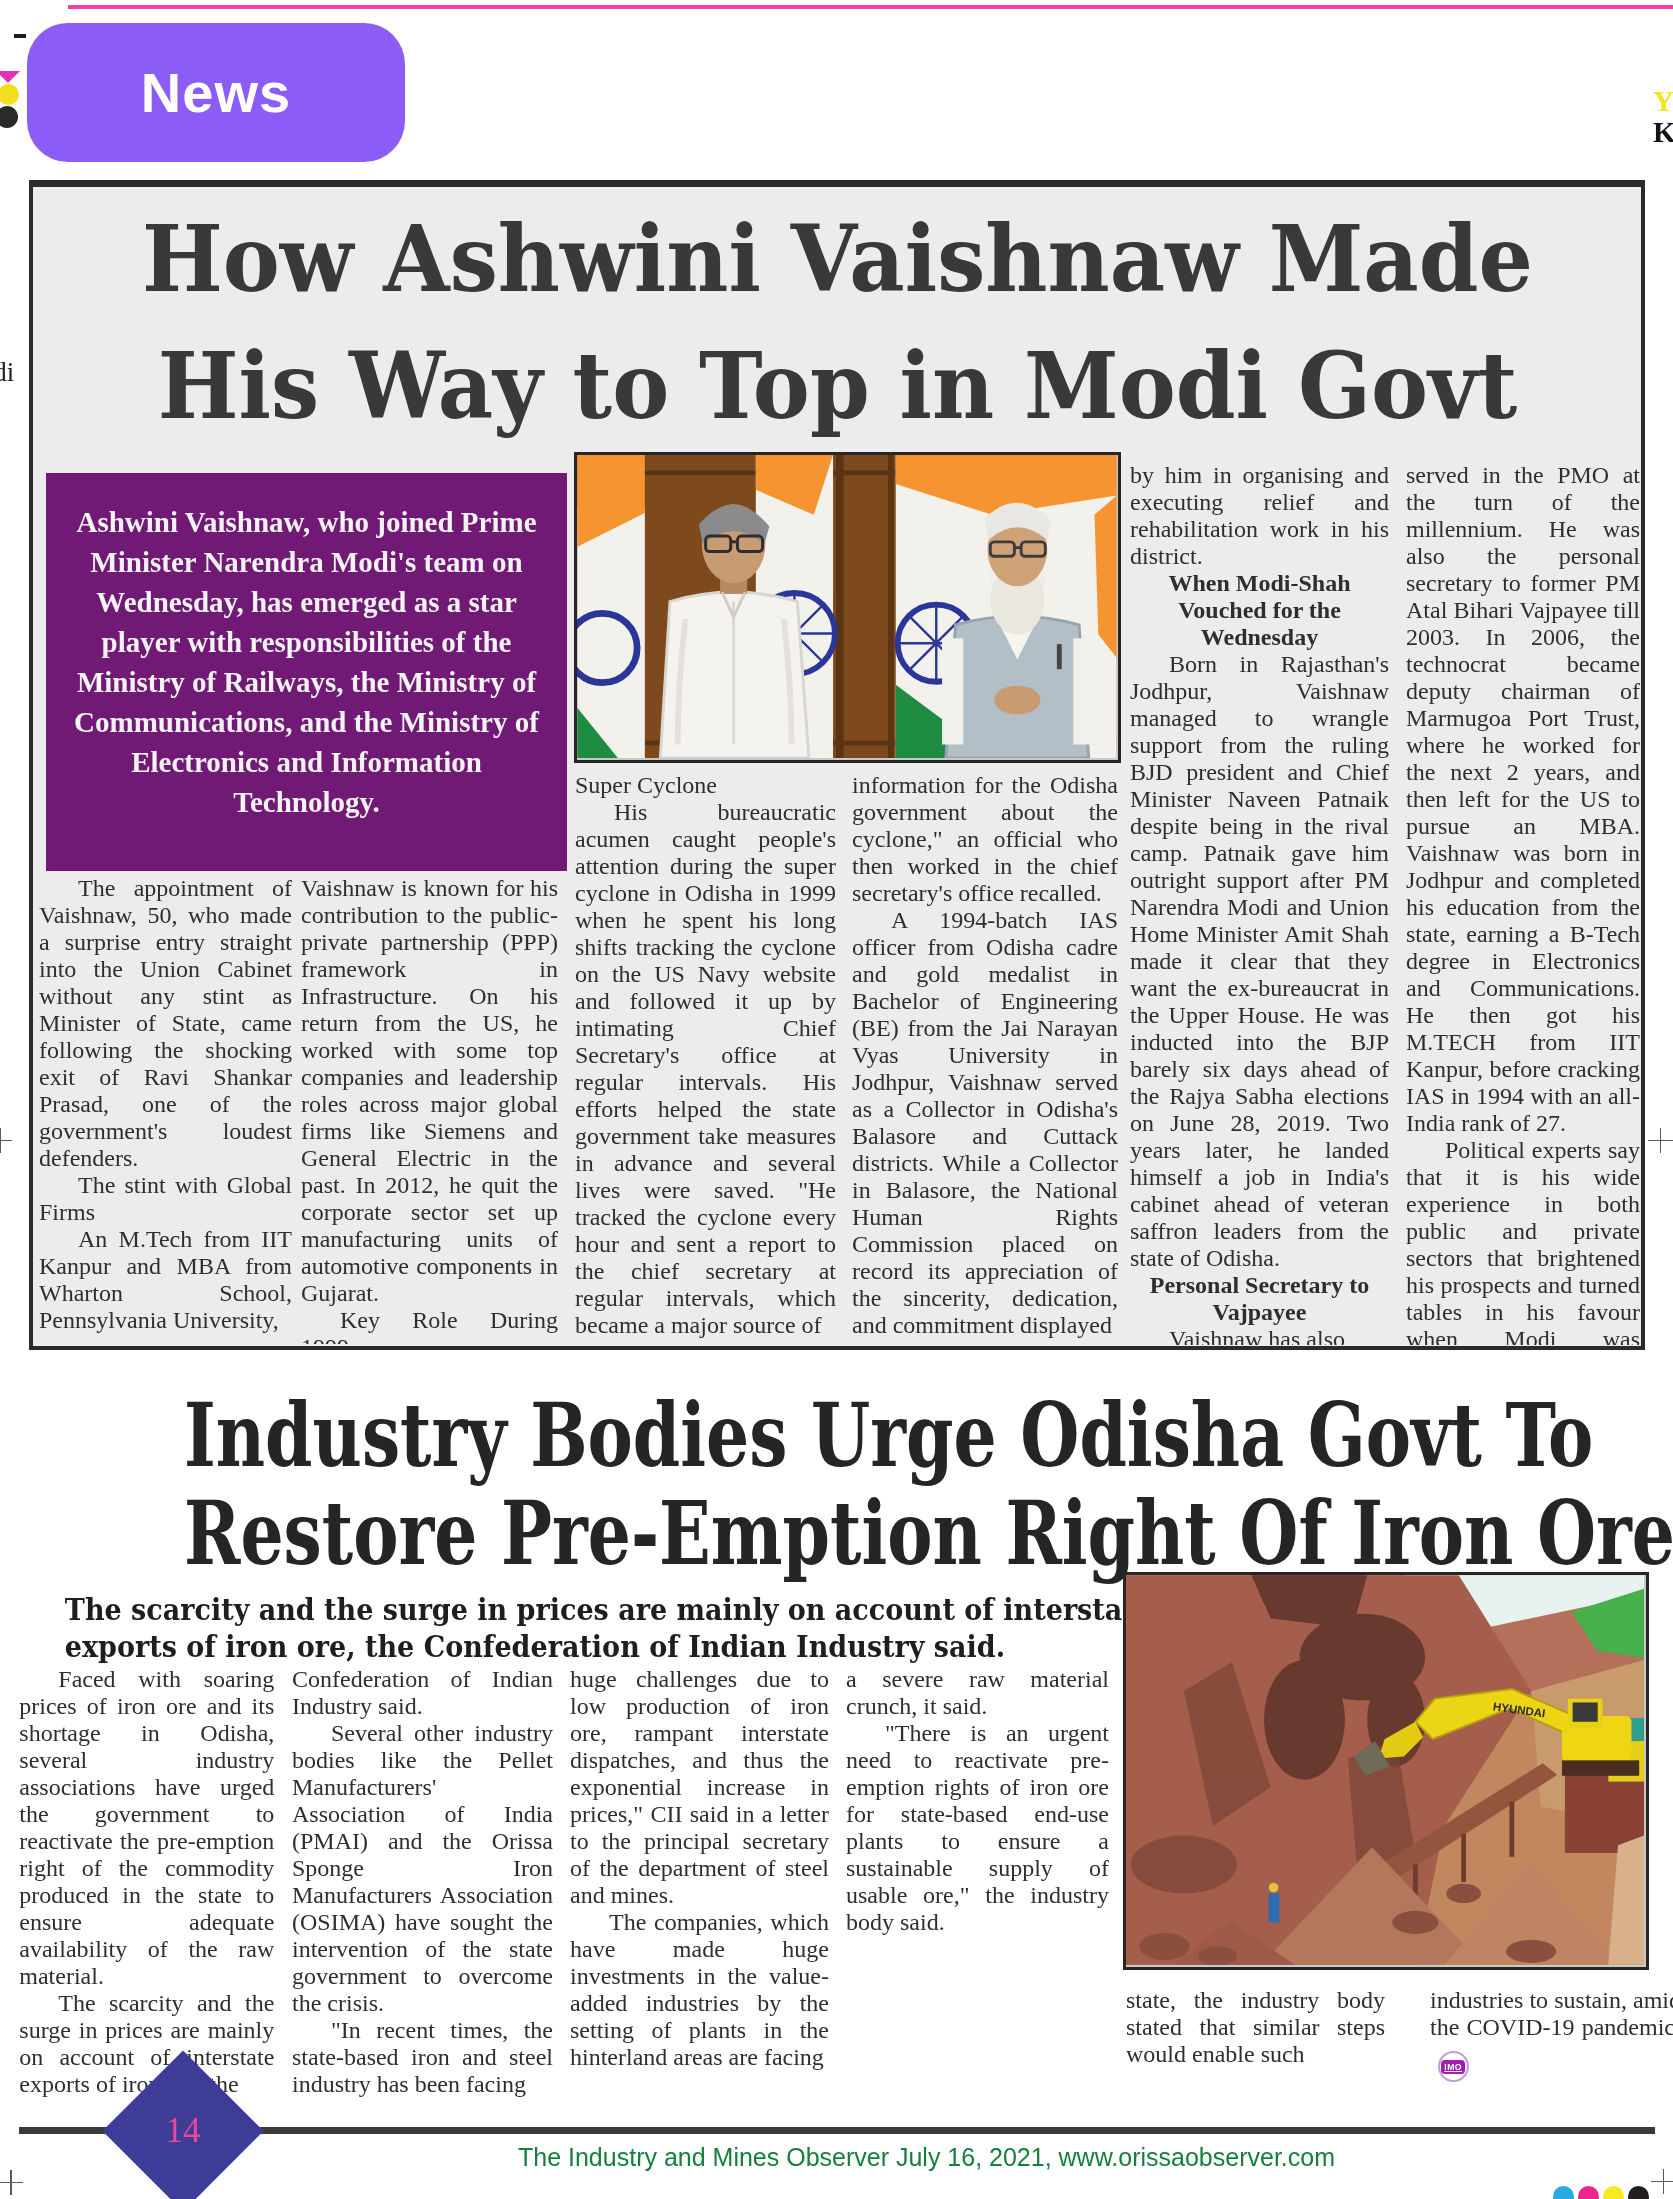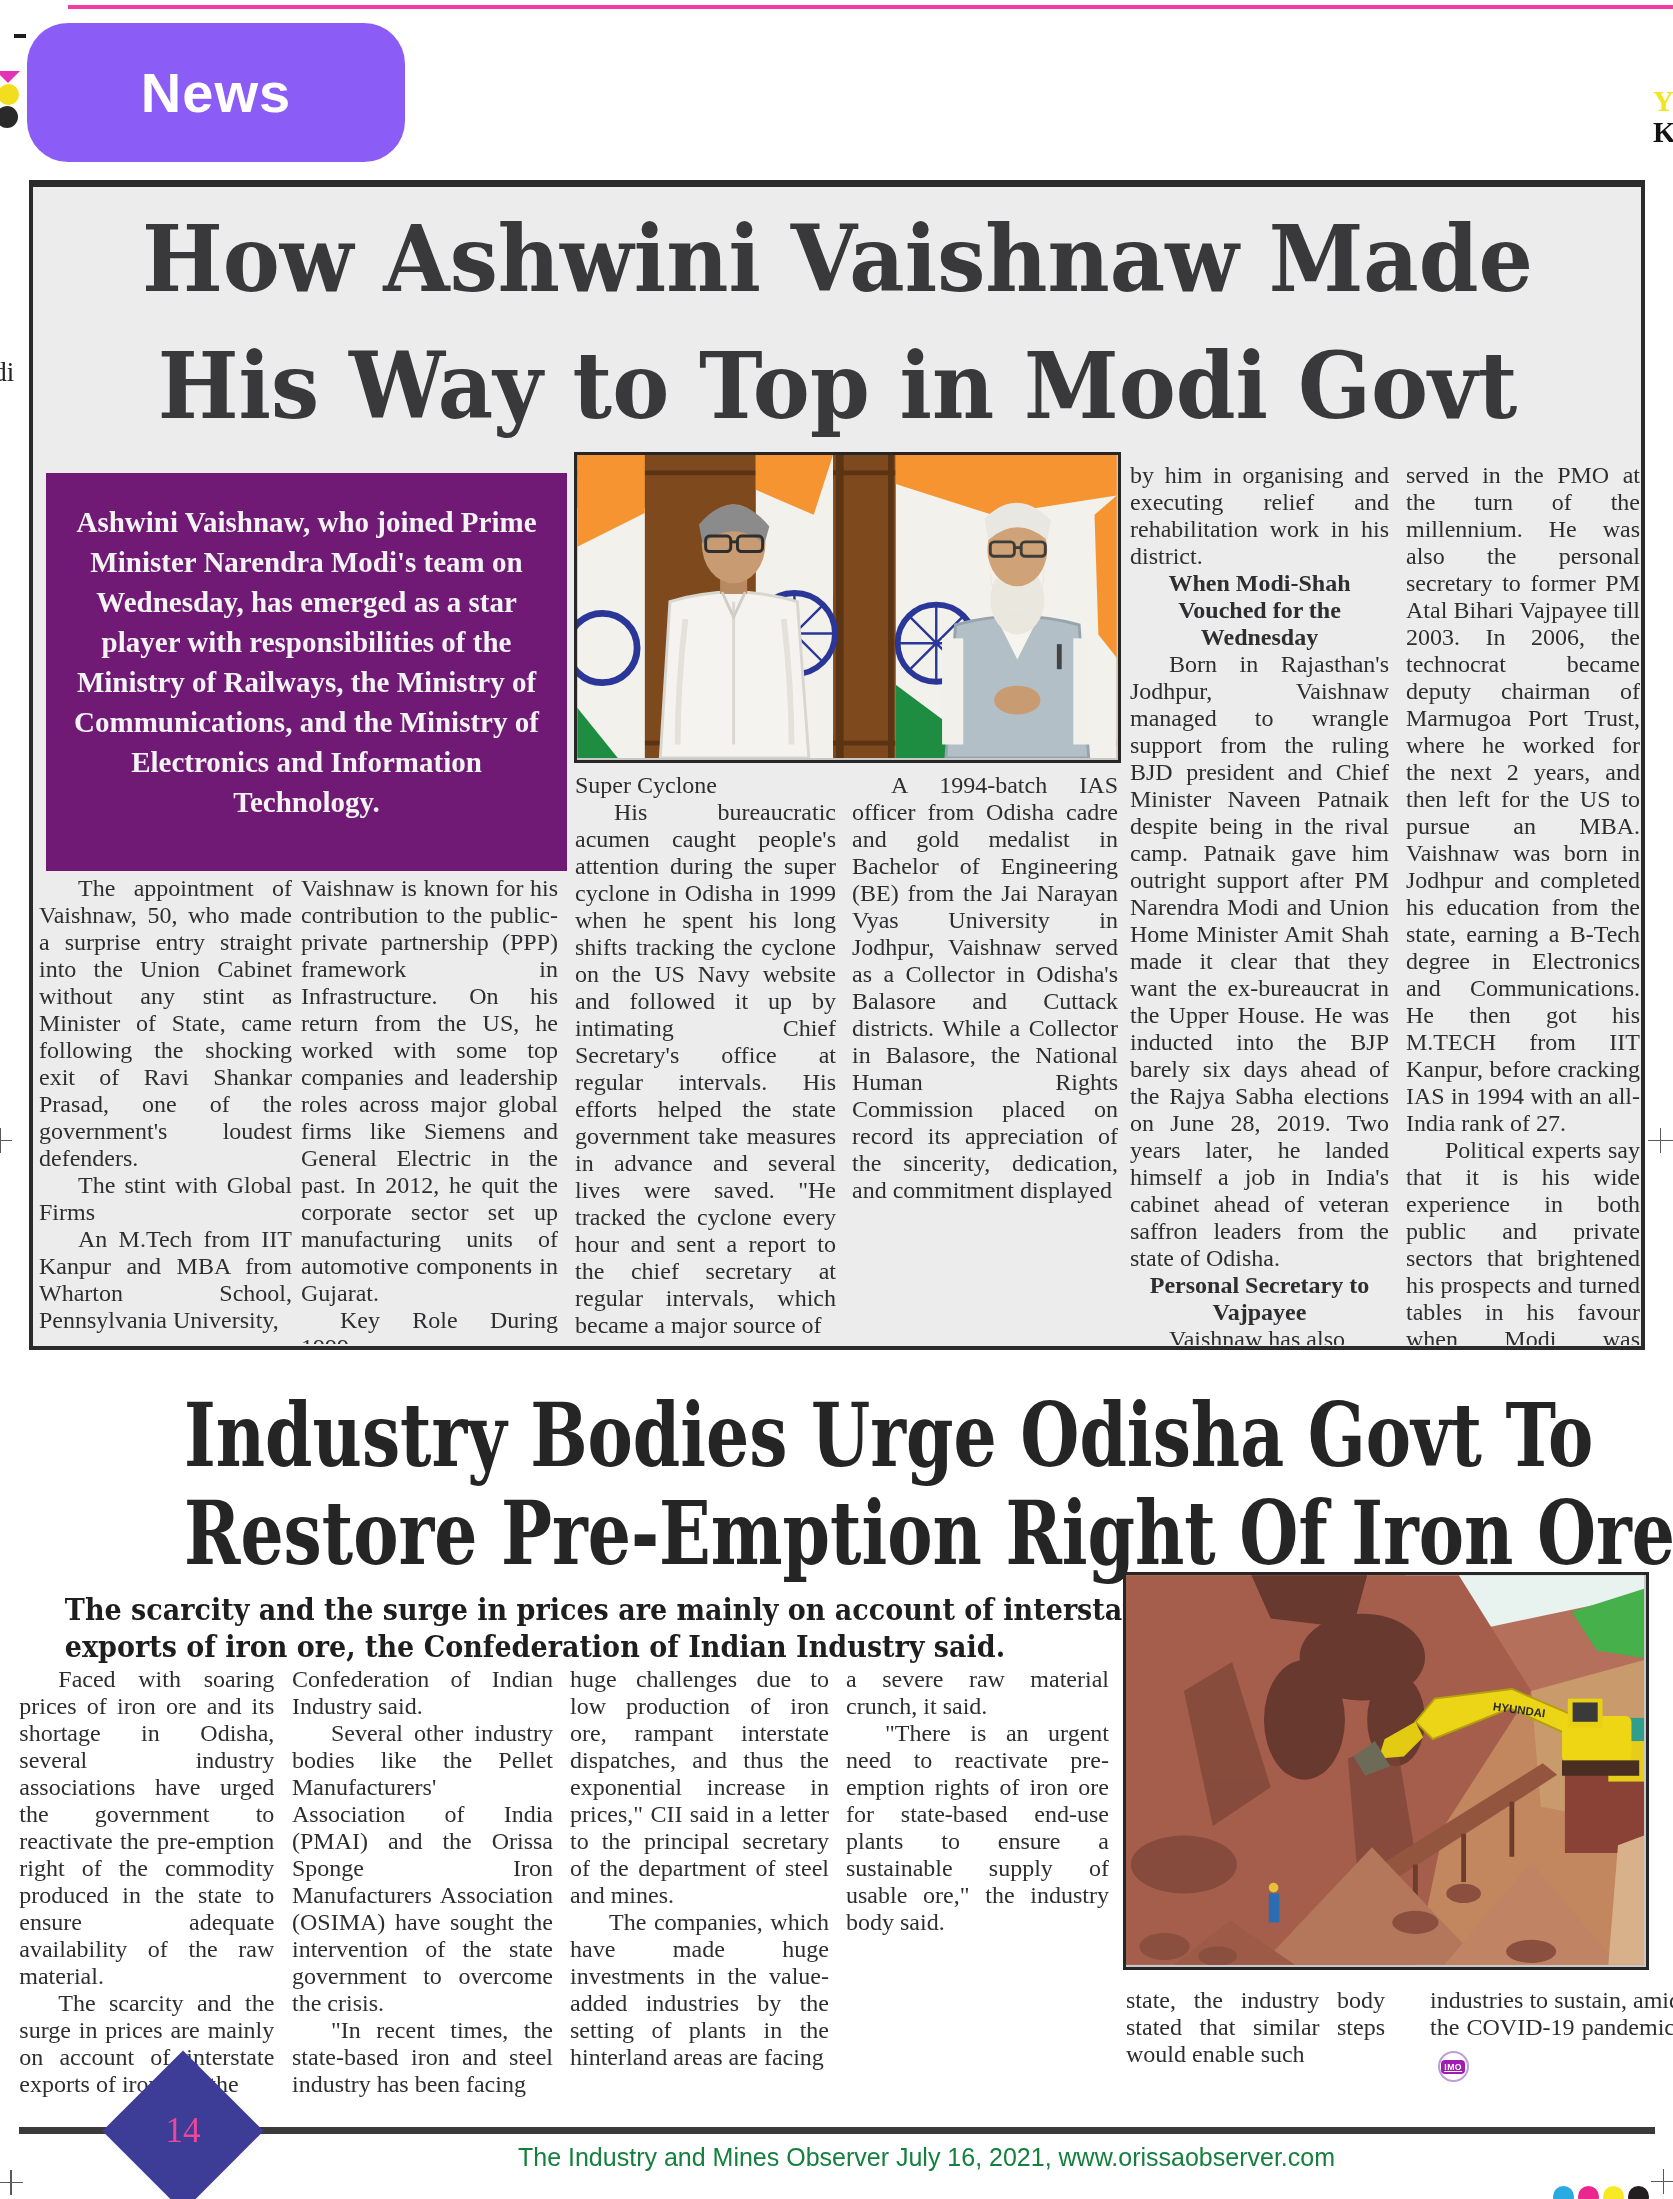--- a/index.html
+++ b/index.html
@@ -180,20 +180,21 @@
   </div>
   <div class="ncol" style="left:301px; top:875px; width:257px; height:469px;">
     <p class="f">Vaishnaw is known for his contribution to the public-private partnership (PPP) framework in Infrastructure. On his return from the US, he worked with some top companies and leadership roles across major global firms like Siemens and General Electric in the past. In 2012, he quit the corporate sector set up manufacturing units of automotive components in Gujarat.</p>
     <p>Key Role During 1999</p>
   </div>
   <div class="ncol" style="left:575px; top:772px; width:261px; height:575px;">
     <p class="f">Super Cyclone</p>
     <p>His bureaucratic acumen caught people's attention during the super cyclone in Odisha in 1999 when he spent his long shifts tracking the cyclone on the US Navy website and followed it up by intimating Chief Secretary's office at regular intervals. His efforts helped the state government take measures in advance and several lives were saved. "He tracked the cyclone every hour and sent a report to the chief secretary at regular intervals, which became a major source of</p>
   </div>
   <div class="ncol" style="left:852px; top:772px; width:266px; height:575px;">
+    <p class="f">information for the Odisha government about the cyclone," an official who then worked in the chief secretary's office recalled.</p>
     <p>A 1994-batch IAS officer from Odisha cadre and gold medalist in Bachelor of Engineering (BE) from the Jai Narayan Vyas University in Jodhpur, Vaishnaw served as a Collector in Odisha's Balasore and Cuttack districts. While a Collector in Balasore, the National Human Rights Commission placed on record its appreciation of the sincerity, dedication, and commitment displayed</p>
   </div>
   <div class="ncol" style="left:1130px; top:462px; width:259px; height:883px;">
     <p class="f">by him in organising and executing relief and rehabilitation work in his district.</p>
     <p class="ctr">When Modi-Shah Vouched for the Wednesday</p>
     <p>Born in Rajasthan's Jodhpur, Vaishnaw managed to wrangle support from the ruling BJD president and Chief Minister Naveen Patnaik despite being in the rival camp. Patnaik gave him outright support after PM Narendra Modi and Union Home Minister Amit Shah made it clear that they want the ex-bureaucrat in the Upper House. He was inducted into the BJP barely six days ahead of the Rajya Sabha elections on June 28, 2019. Two years later, he landed himself a job in India's cabinet ahead of veteran saffron leaders from the state of Odisha.</p>
     <p class="ctr">Personal Secretary to Vajpayee</p>
     <p>Vaishnaw has also</p>
   </div>
   <div class="ncol" style="left:1406px; top:462px; width:234px; height:883px;">

